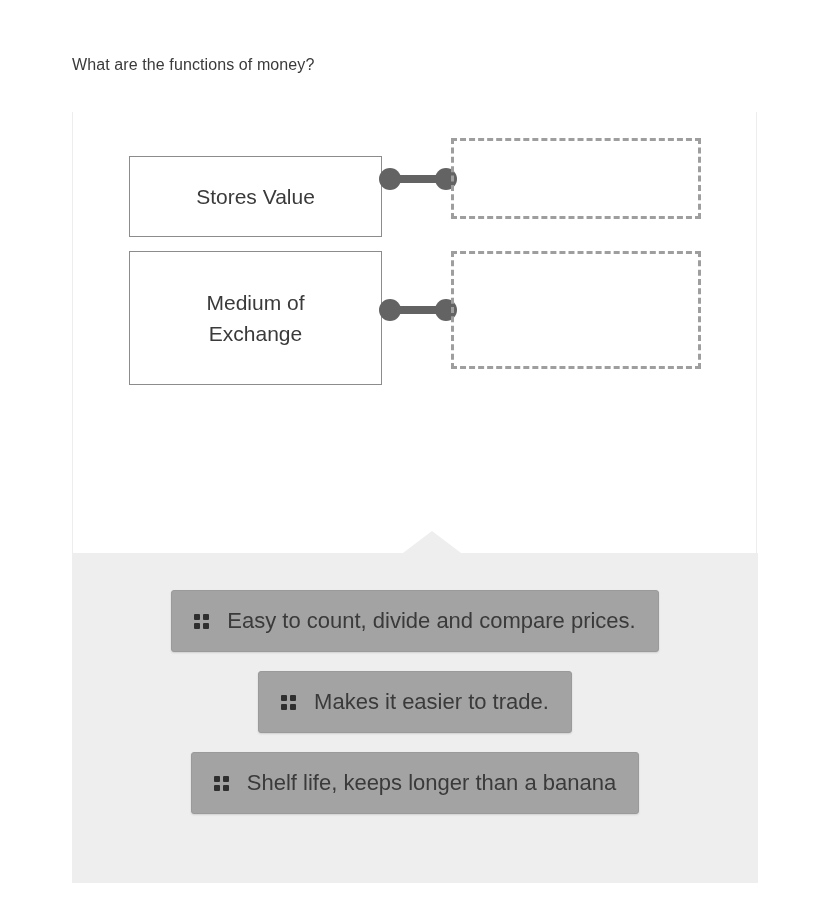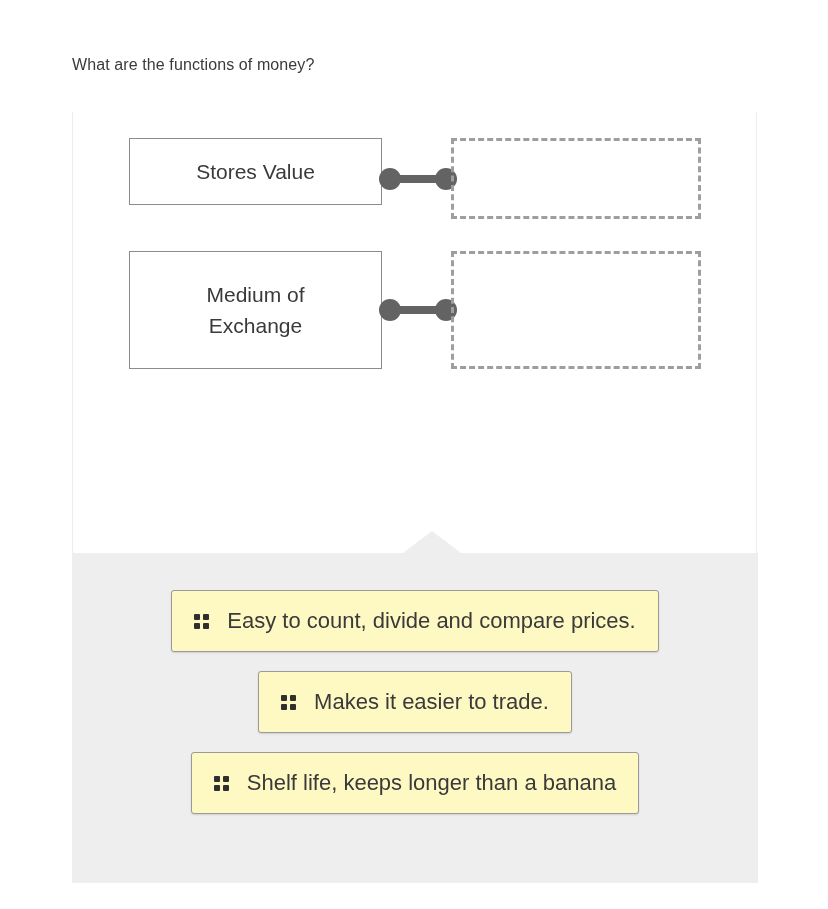--- a/index.html
+++ b/index.html
@@ -132,21 +132,21 @@
     left: 0;
     top: 37px;
     width: 100%;
     display: flex;
     flex-direction: column;
     align-items: center;
     gap: 19px;
   }
 
   .option-card {
-    background: #fef9c3;
+    background: #a3a3a3;
     border: 1px solid #9a9a9a;
     border-radius: 3px;
     box-shadow: 0 1px 2px rgba(0,0,0,0.13);
     height: 62px;
     display: flex;
     align-items: center;
     padding: 0 22px;
     box-sizing: border-box;
     cursor: grab;
   }
@@ -177,33 +177,33 @@
   }
 </style>
 </head>
 <body>
 
 <div class="question-title">What are the functions of money?</div>
 
 <div class="match-panel">
 
   <div class="pair-row" style="top:26px;height:81px;">
-    <div class="prompt-box" style="top:0;height:67px;">
+    <div class="prompt-box" style="top:18px;height:81px;">
       <span class="prompt-text">Stores Value</span>
     </div>
     <div class="connector" style="top:30px;">
       <span class="knob left"></span>
       <span class="bar"></span>
       <span class="knob right"></span>
     </div>
     <div class="drop-zone" style="top:0;height:81px;"></div>
   </div>
 
   <div class="pair-row" style="top:139px;height:118px;">
-    <div class="prompt-box" style="top:0;height:118px;">
+    <div class="prompt-box" style="top:0;height:134px;">
       <span class="prompt-text">Medium of
 Exchange</span>
     </div>
     <div class="connector" style="top:48px;">
       <span class="knob left"></span>
       <span class="bar"></span>
       <span class="knob right"></span>
     </div>
     <div class="drop-zone" style="top:0;height:118px;"></div>
   </div>

